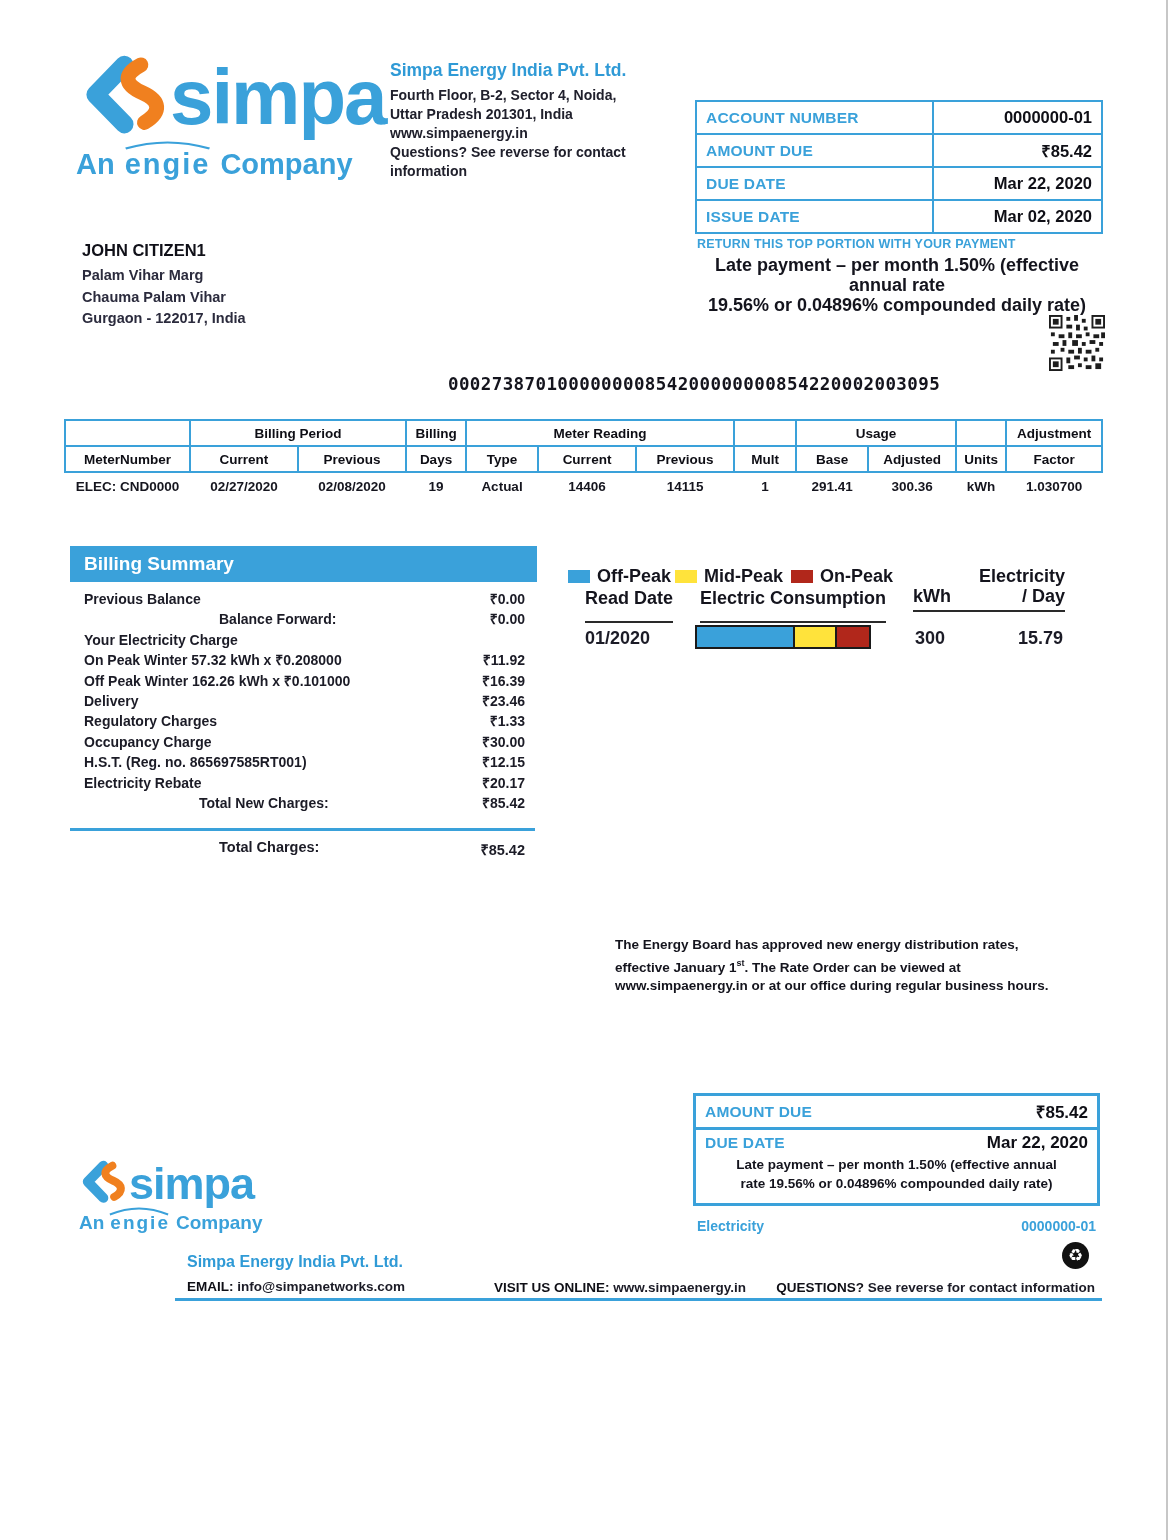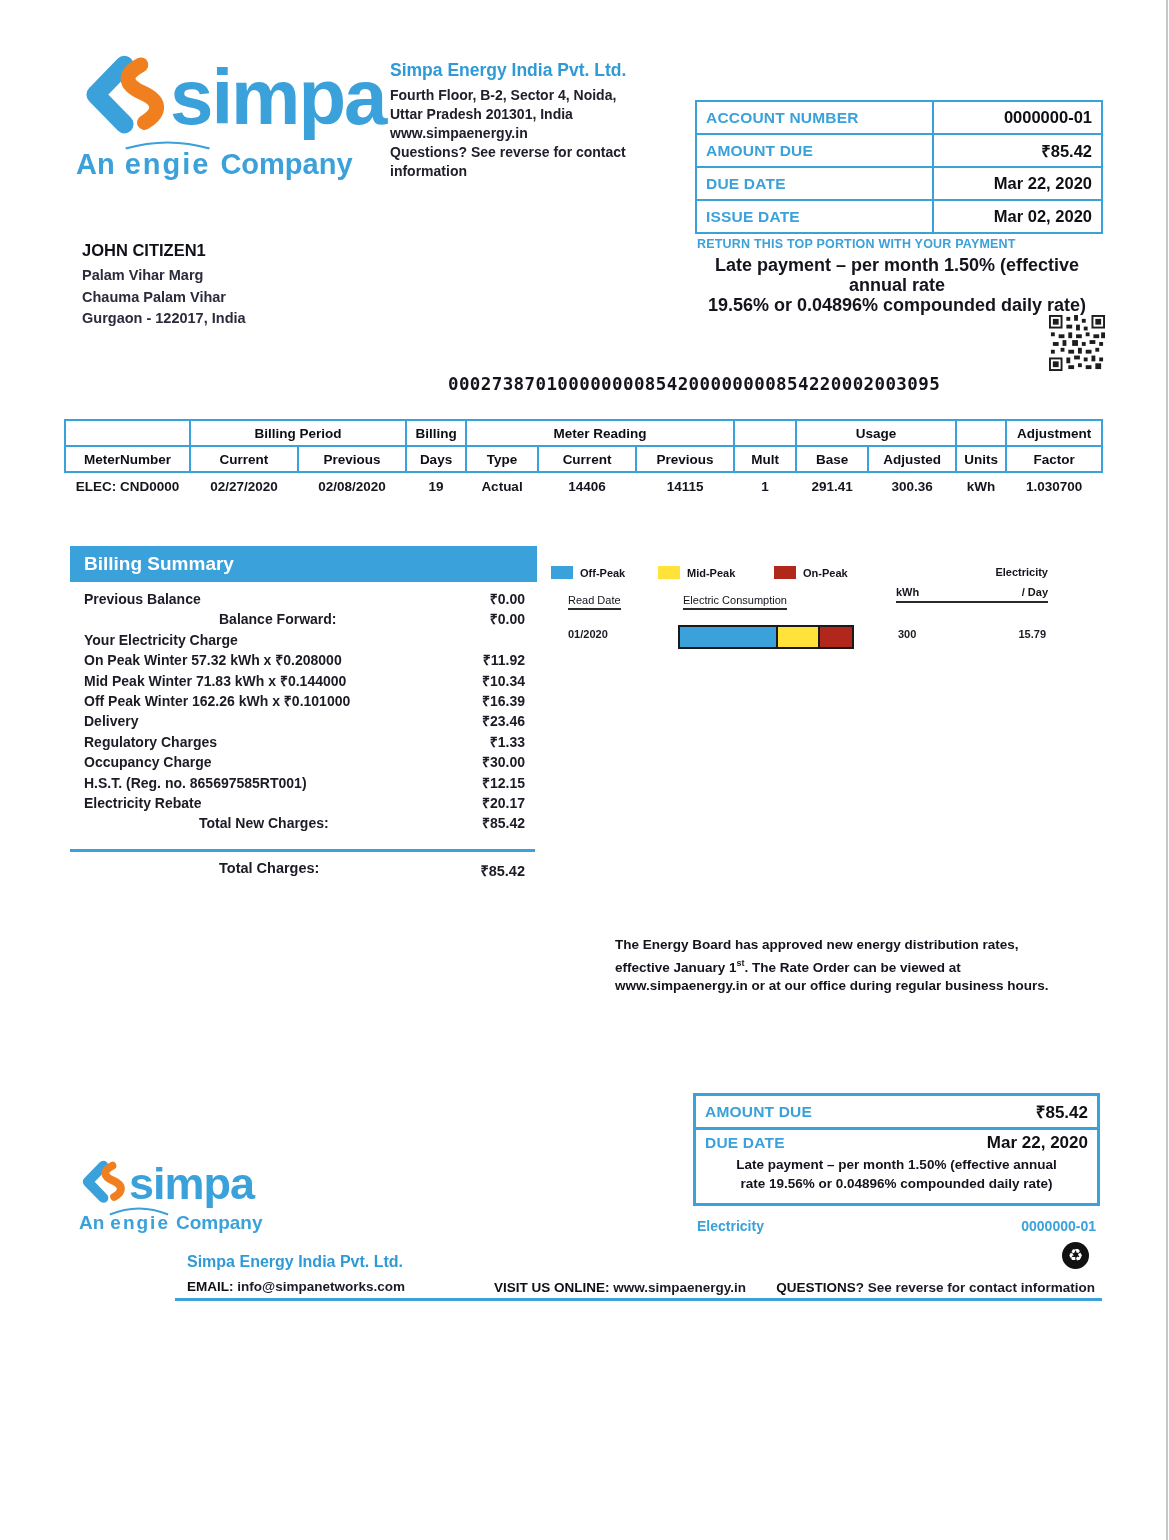--- a/index.html
+++ b/index.html
@@ -56,26 +56,26 @@
   .bs-lines{padding-top:7px;}
   .bs-row{display:flex;font-size:14px;line-height:20.4px;padding:0 12px 0 14px;font-weight:600;justify-content:center;}
   .bs-row .lab.bold,.bs-row .val.bold{font-weight:bold;}
   .lab.ind105{margin-left:105px;} .lab.ind115{margin-left:115px;} .lab.ind135{margin-left:135px;}
   .bs-row .val{margin-left:auto;}
   .bs-divider{border-top:3px solid #3aa1da;margin:15px 2px 0 0;}
   .bs-total{display:flex;padding:8px 12px 0 14px;font-size:14.5px;font-weight:bold;}
   .bs-total .val{margin-left:auto;}
 
   
-  .cons{position:absolute;left:546px;top:566px;width:512px;height:95px;font-size:11px;}
+  .cons{position:absolute;left:563px;top:566px;width:512px;height:95px;font-size:18px;}
   .leg-item{position:absolute;top:0;display:flex;align-items:center;gap:7px;font-weight:bold;color:#14141d;}
   .swatch{width:22px;height:13px;display:inline-block;}
   .leg0{left:5px;} .leg1{left:112px;} .leg2{left:228px;}
   .elec-head{position:absolute;right:10px;top:0;font-weight:600;color:#14141d;}
-  .hdr-u{font-weight:normal;color:#14141d;border-bottom:2px solid #2a2a2a;padding-bottom:2px;margin-top:6px;}
+  .hdr-u{font-weight:bold;color:#14141d;border-bottom:2px solid #2a2a2a;padding-bottom:12px;}
   .read-hd{position:absolute;left:22px;top:22px;}
   .ec-hd{position:absolute;left:137px;top:22px;}
   .kwh-day{position:absolute;left:350px;top:20px;width:152px;display:flex;justify-content:space-between;
            border-bottom:2px solid #2a2a2a;padding-bottom:3px;font-weight:600;color:#14141d;}
   .read-val{position:absolute;left:22px;top:62px;font-weight:bold;}
   .bar{position:absolute;left:132px;top:59px;width:172px;height:20px;border:2px solid #1a1a1a;display:flex;}
   .bar-seg{height:100%;}
   .bar-seg + .bar-seg{border-left:2px solid #1a1a1a;box-sizing:border-box;}
   .kwh-val{position:absolute;left:352px;top:62px;font-weight:bold;}
   .day-val{position:absolute;right:12px;top:62px;font-weight:bold;}
@@ -302,24 +302,20 @@
         </div>
       <div class="bs-row">
           <span class="lab bold">Your Electricity Charge</span>
           <span class="val"></span>
         </div>
       <div class="bs-row">
           <span class="lab">On Peak Winter 57.32 kWh x ₹0.208000</span>
           <span class="val">₹11.92</span>
         </div>
       <div class="bs-row">
-          <span class="lab">Mid Peak Winter 71.83 kWh x ₹0.144000</span>
-          <span class="val">₹10.34</span>
-        </div>
-      <div class="bs-row">
           <span class="lab">Off Peak Winter 162.26 kWh x ₹0.101000</span>
           <span class="val">₹16.39</span>
         </div>
       <div class="bs-row">
           <span class="lab">Delivery</span>
           <span class="val">₹23.46</span>
         </div>
       <div class="bs-row">
           <span class="lab">Regulatory Charges</span>
           <span class="val">₹1.33</span>

